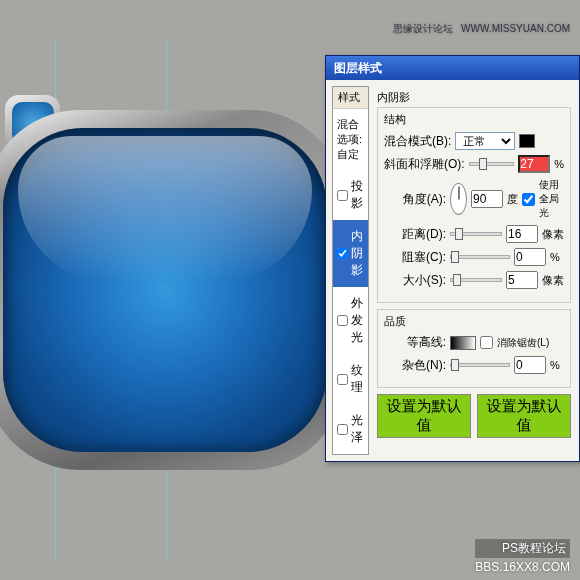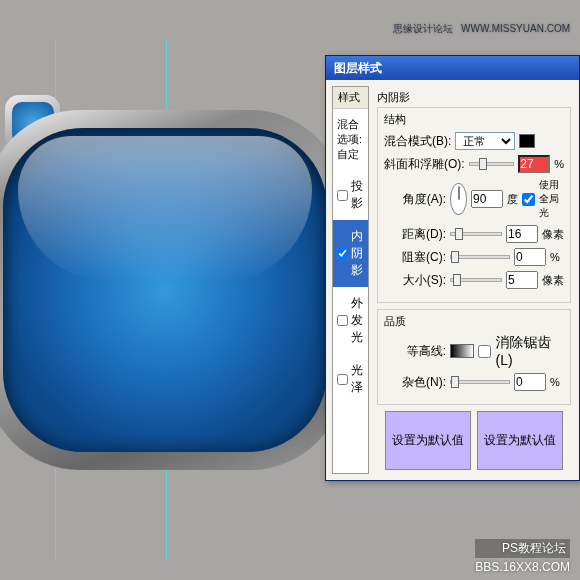--- a/index.html
+++ b/index.html
@@ -32,21 +32,21 @@
 .prow select,.prow input[type=text]{border:1px solid #7b9ebd;padding:1px 3px;font-size:11px;background:#fff}
 .prow select{width:60px}
 .prow input.num{width:32px;text-align:left}
 .prow input.numsel{background:#ef4444;color:#fff}
 .slider{flex:1;height:4px;background:#ddd;border:1px solid #aaa;position:relative;max-width:60px}
 .slider .th{position:absolute;top:-5px;width:8px;height:12px;background:#eee;border:1px solid #666}
 .angle-dial{width:32px;height:32px;border:1px solid #888;border-radius:50%;background:#fff;position:relative;display:inline-block}
 .angle-dial::after{content:"";position:absolute;top:50%;left:50%;width:13px;height:1px;background:#000;transform-origin:left;transform:rotate(-90deg)}
 .swatch{width:26px;height:14px;border:1px solid #666;background:linear-gradient(90deg,#000,#fff);display:inline-block}
 .btns{display:flex;gap:6px;justify-content:center;margin-top:6px}
-.btns button{padding:20px 6px;font-size:12px;background:#c4b5fd;border:1px solid #888;cursor:pointer}
+.btns button{padding:2px 6px;font-size:15px;background:#84cc16;border:1px solid #888;cursor:pointer}
 .unit{font-size:11px}
 </style>
 </head>
 <body>
 
 <div class="watermark-tr">
   <span>思缘设计论坛</span><span>WWW.MISSYUAN.COM</span>
 </div>
 <div class="watermark-br">
   <div>PS教程论坛</div>
@@ -78,20 +78,24 @@
             <input type="checkbox" style="">
             <span>投影</span>
           </div>
           <div class="style-row sel">
             <input type="checkbox" checked="" style="">
             <span>内阴影</span>
           </div>
           <div class="style-row">
             <input type="checkbox" style="">
             <span>外发光</span>
+          </div>
+          <div class="style-row">
+            <input type="checkbox" style="">
+            <span>纹理</span>
           </div>
           <div class="style-row">
             <input type="checkbox" style="">
             <span>光泽</span>
           </div>
         </div>
     </div>
     <div class="params">
       <div class="grp-title">内阴影</div>
       <div class="grp">
@@ -141,21 +145,21 @@
           <input class="num" value="5" style="">
           <span class="unit">像素</span>
         </div>
       </div>
       <div class="grp">
         <div class="grp-title" style="margin-top:-2px">品质</div>
         <div class="prow">
           <label>等高线:</label>
           <span class="swatch"></span>
           <input type="checkbox" style="">
-          <span style="font-size:14px">消除锯齿(L)</span>
+          <span style="font-size:10px">消除锯齿(L)</span>
         </div>
         <div class="prow">
           <label>杂色(N):</label>
           <div class="slider">
               <div class="th" style="left:0"></div>
             </div>
           <input class="num" value="0" style="">
           <span class="unit">%</span>
         </div>
       </div>

